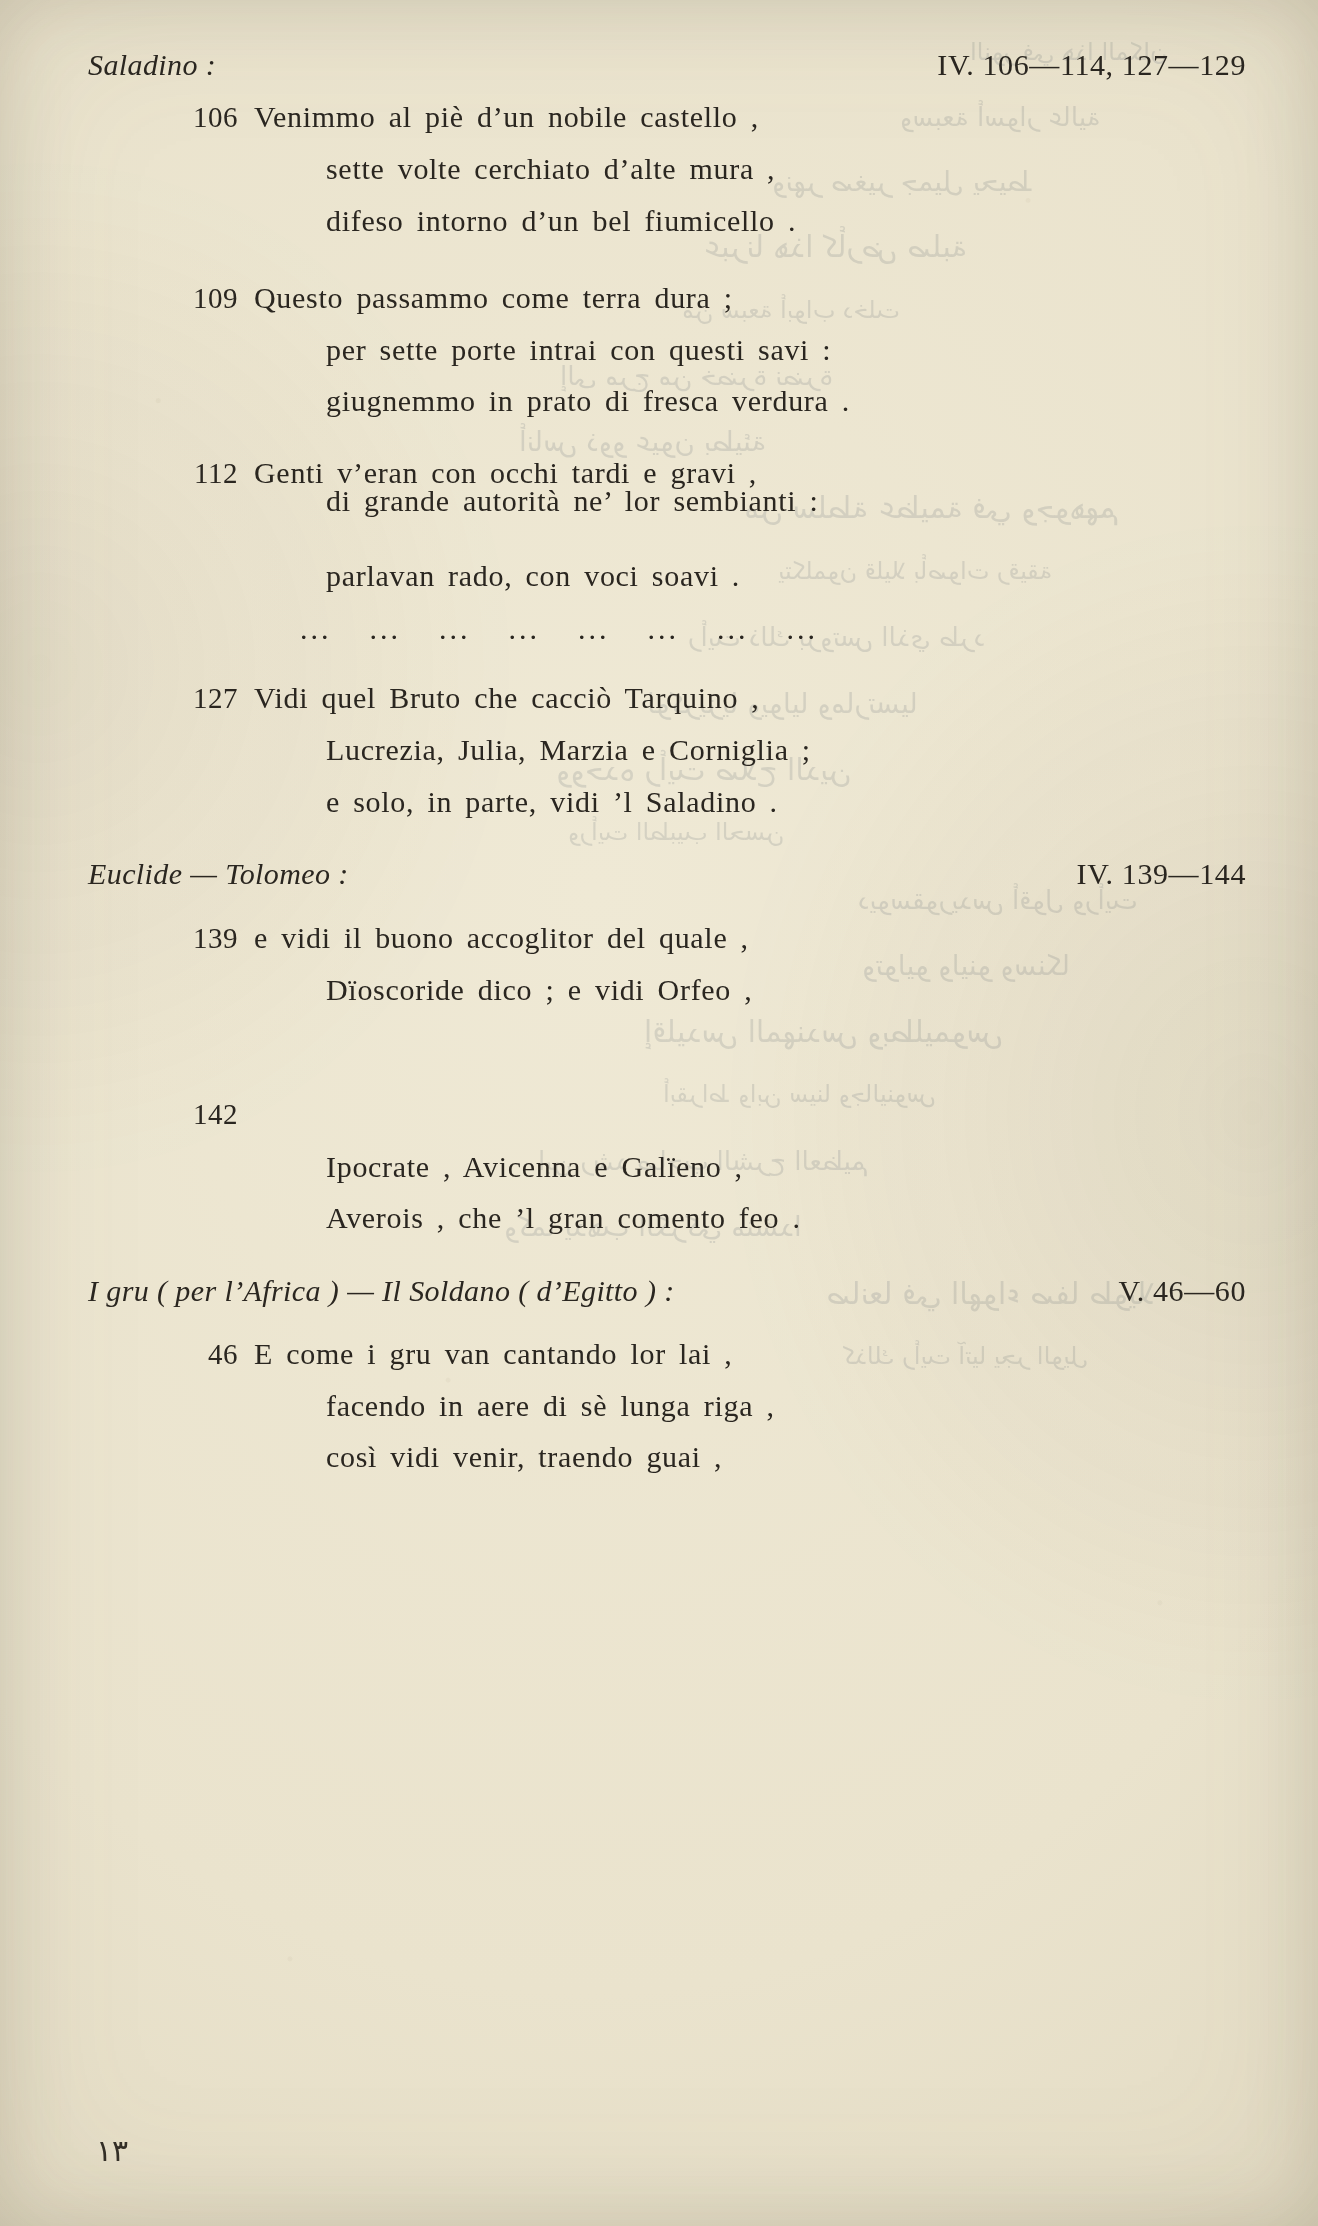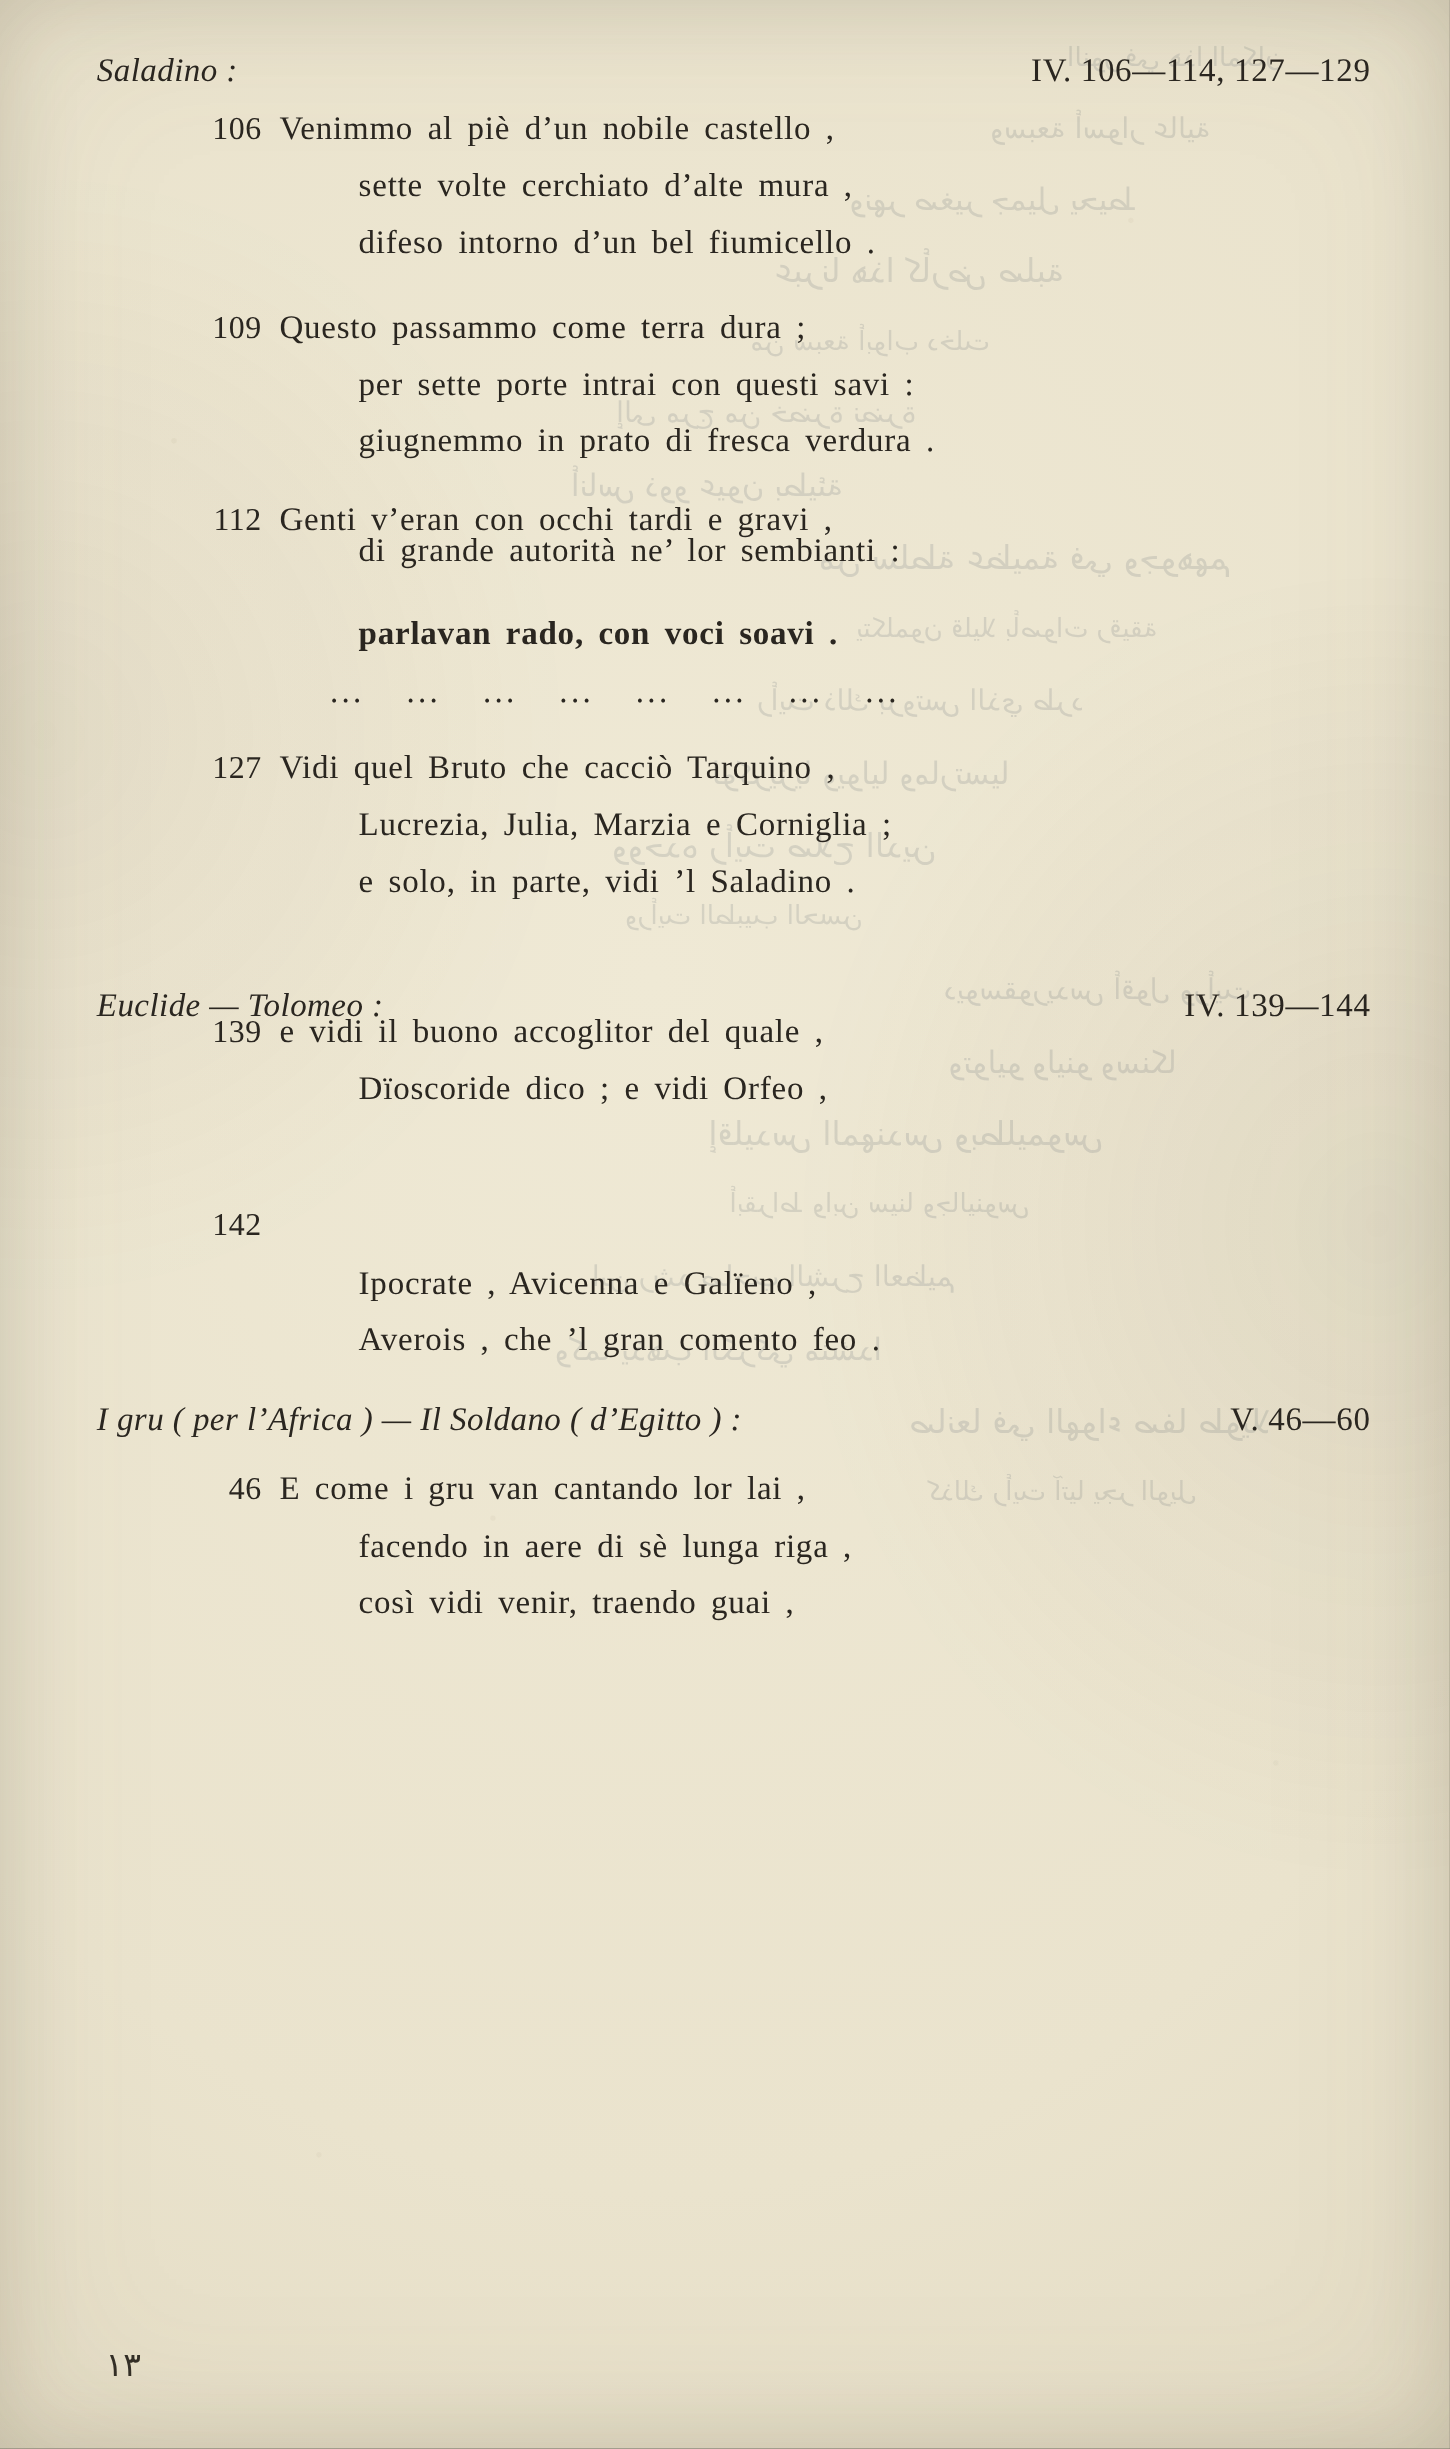--- a/index.html
+++ b/index.html
@@ -200,21 +200,21 @@
     </div>
 
     <div class="vline" style="top:456px;">
       <div class="vnum">112</div>
       <div class="vtext">Genti v’eran con occhi tardi e gravi ,</div>
     </div>
     <div class="vline" style="top:484px;">
       <div class="vnum"></div>
       <div class="vtext ind">di grande autorità ne’ lor sembianti :</div>
     </div>
-    <div class="vline" style="top:559px;font-weight:bold;">
+    <div class="vline" style="top:559px;">
       <div class="vnum"></div>
       <div class="vtext ind">parlavan rado, con voci soavi .</div>
     </div>
 
     <div class="ellipsis-row" style="top:612px;" id="ellipsis-row">
         <span>...</span>
         <span>...</span>
         <span>...</span>
         <span>...</span>
         <span>...</span>
@@ -229,21 +229,21 @@
     </div>
     <div class="vline" style="top:733px;">
       <div class="vnum"></div>
       <div class="vtext ind">Lucrezia, Julia, Marzia e Corniglia ;</div>
     </div>
     <div class="vline" style="top:785px;">
       <div class="vnum"></div>
       <div class="vtext ind">e solo, in parte, vidi ’l Saladino .</div>
     </div>
 
-    <div class="sec-head" style="top:898px;text-align:right;">
+    <div class="sec-head" style="top:857px;text-align:right;">
       <div class="sec-title">Euclide — Tolomeo :</div>
       <div class="sec-ref">IV. 139—144</div>
     </div>
 
     <div class="vline" style="top:921px;">
       <div class="vnum">139</div>
       <div class="vtext">e vidi il buono accoglitor del quale ,</div>
     </div>
     <div class="vline" style="top:973px;">
       <div class="vnum"></div>

